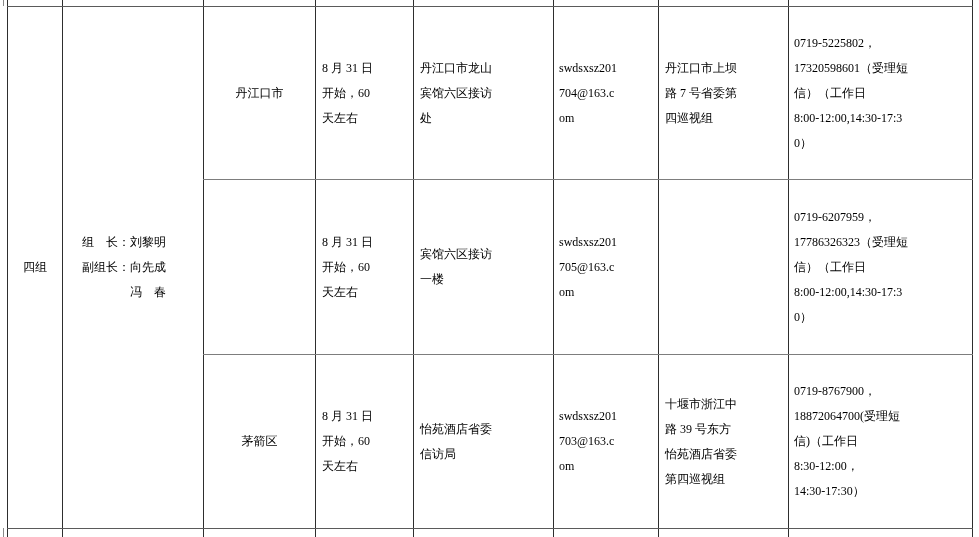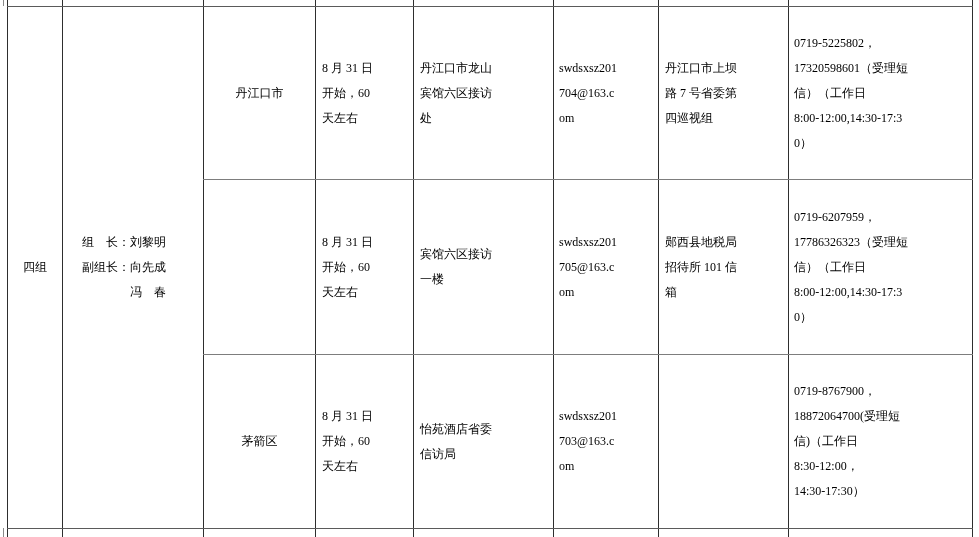--- a/index.html
+++ b/index.html
@@ -94,37 +94,38 @@
 0）</div>
 
   <div class="cell c-left   col-sched  row-2">8 月 31 日
 开始，60
 天左右</div>
   <div class="cell c-left   col-visit  row-2">宾馆六区接访
 一楼</div>
   <div class="cell c-left   col-email  row-2">swdsxsz201
 705@163.c
 om</div>
-  <div class="cell c-left   col-mail   row-2">郧西县地税局
-招待所 101 信
-箱</div>
   <div class="cell c-left   col-phone  row-2">0719-6207959，
 17786326323（受理短
 信）（工作日
 8:00-12:00,14:30-17:3
 0）</div>
 
   <div class="cell c-center col-region row-3">茅箭区</div>
   <div class="cell c-left   col-sched  row-3">8 月 31 日
 开始，60
 天左右</div>
   <div class="cell c-left   col-visit  row-3">怡苑酒店省委
 信访局</div>
   <div class="cell c-left   col-email  row-3">swdsxsz201
 703@163.c
 om</div>
+  <div class="cell c-left   col-mail   row-3">十堰市浙江中
+路 39 号东方
+怡苑酒店省委
+第四巡视组</div>
   <div class="cell c-left   col-phone  row-3">0719-8767900，
 18872064700(受理短
 信)（工作日
 8:30-12:00，
 14:30-17:30）</div>
 
 </div>
 
 </body></html>

